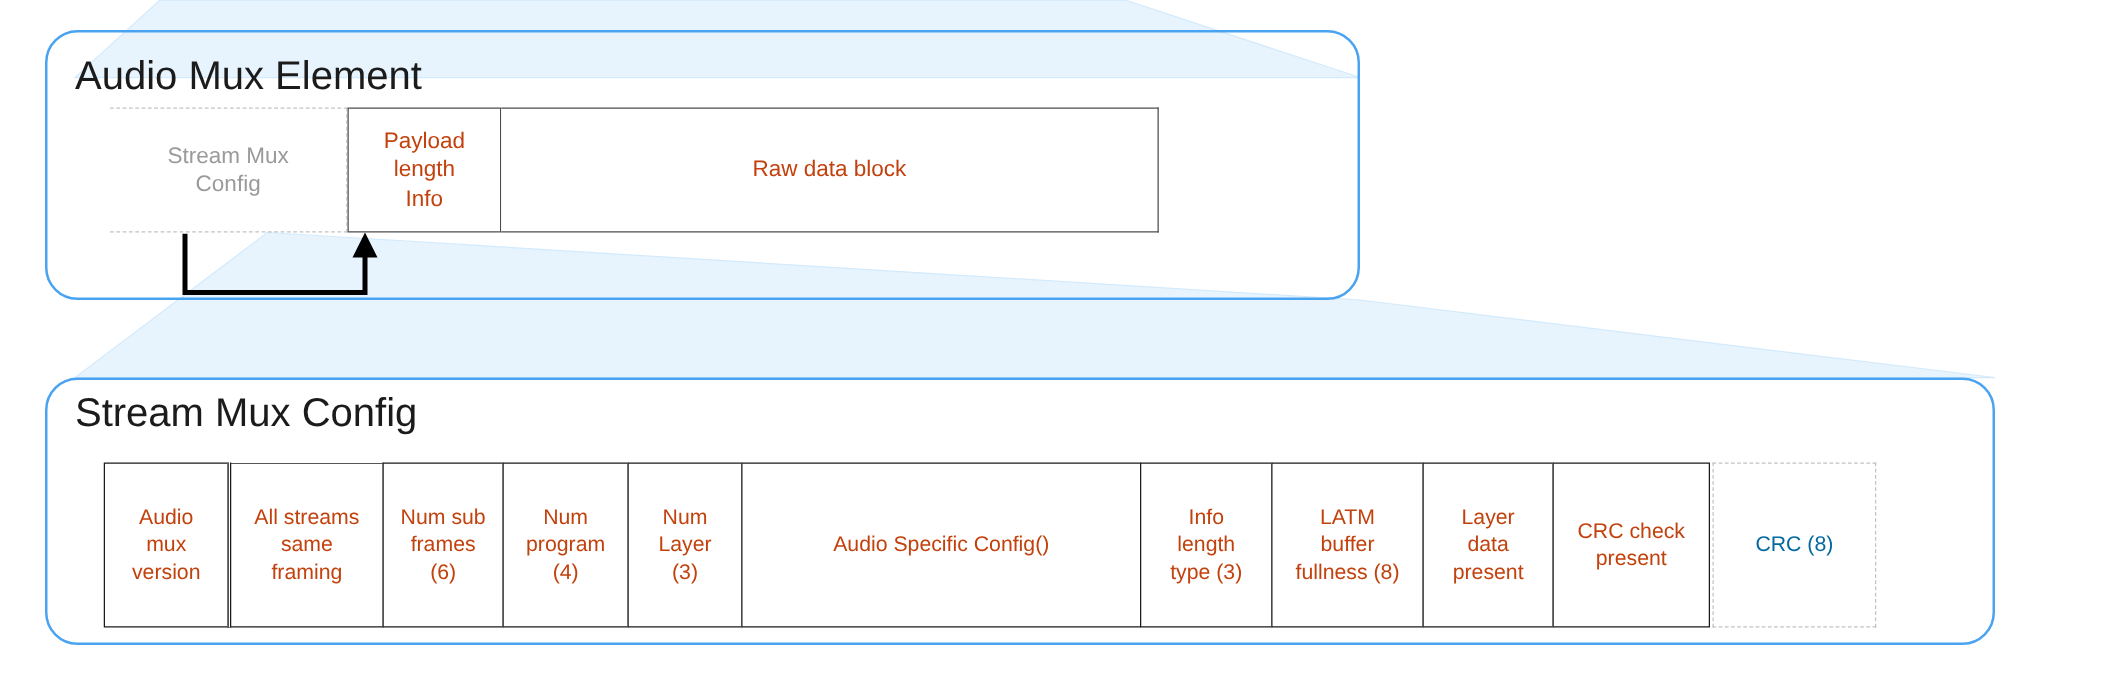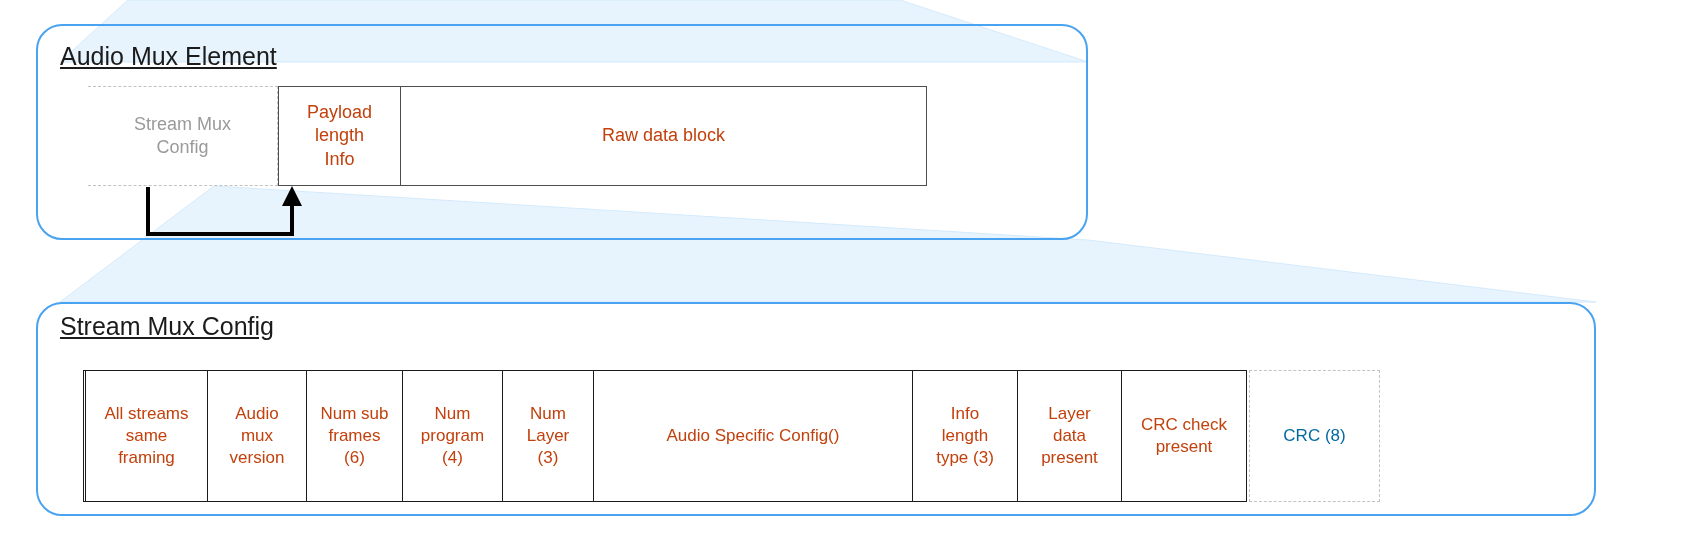--- a/index.html
+++ b/index.html
@@ -43,25 +43,24 @@
   }
   #panel-bottom {
     left: 36px;
     top: 302px;
     width: 1560px;
     height: 214px;
   }
 
   .panel-title {
     position: absolute;
-    font-size: 25px;
+    font-size: 32px;
     color: #1b1b1b;
     font-family: "Liberation Sans", sans-serif;
     white-space: nowrap;
-    text-decoration: underline;
   }
   #title-top  { left: 60px; top: 42px; }
   #title-bot  { left: 60px; top: 312px; }
 
   
   .strip {
     position: absolute;
     display: flex;
     align-items: stretch;
     box-sizing: border-box;
@@ -162,36 +161,36 @@
       <path d="M148,187 L148,234 L292,234 L292,198"></path>
     </g>
     <polygon points="292,186 302,206 282,206" fill="#000000"></polygon>
   </svg>
 
   <div class="panel" id="panel-bottom"></div>
   <div class="panel-title" id="title-bot">Stream Mux Config</div>
 
   <div class="strip" id="strip-bottom">
 
+    <div class="cell" style="width:100px">
+      <span>
+        <span>Audio</span>
+        <span>mux</span>
+        <span>version</span>
+      </span>
+    </div>
+
     <div class="cell dblleft" style="width:125px">
       <span>
         <span>All streams</span>
         <span>same</span>
         <span>framing</span>
       </span>
     </div>
 
-    <div class="cell" style="width:100px">
-      <span>
-        <span>Audio</span>
-        <span>mux</span>
-        <span>version</span>
-      </span>
-    </div>
-
     <div class="cell" style="width:97px">
       <span>
         <span>Num sub</span>
         <span>frames</span>
         <span>(6)</span>
       </span>
     </div>
 
     <div class="cell" style="width:101px">
       <span>
@@ -216,20 +215,27 @@
     </div>
 
     <div class="cell" style="width:106px">
       <span>
         <span>Info</span>
         <span>length</span>
         <span>type (3)</span>
       </span>
     </div>
 
+    <div class="cell" style="width:122px">
+      <span>
+        <span>LATM</span>
+        <span>buffer</span>
+        <span>fullness (8)</span>
+      </span>
+    </div>
 
     <div class="cell" style="width:105px">
       <span>
         <span>Layer</span>
         <span>data</span>
         <span>present</span>
       </span>
     </div>
 
     <div class="cell" style="width:126px">

